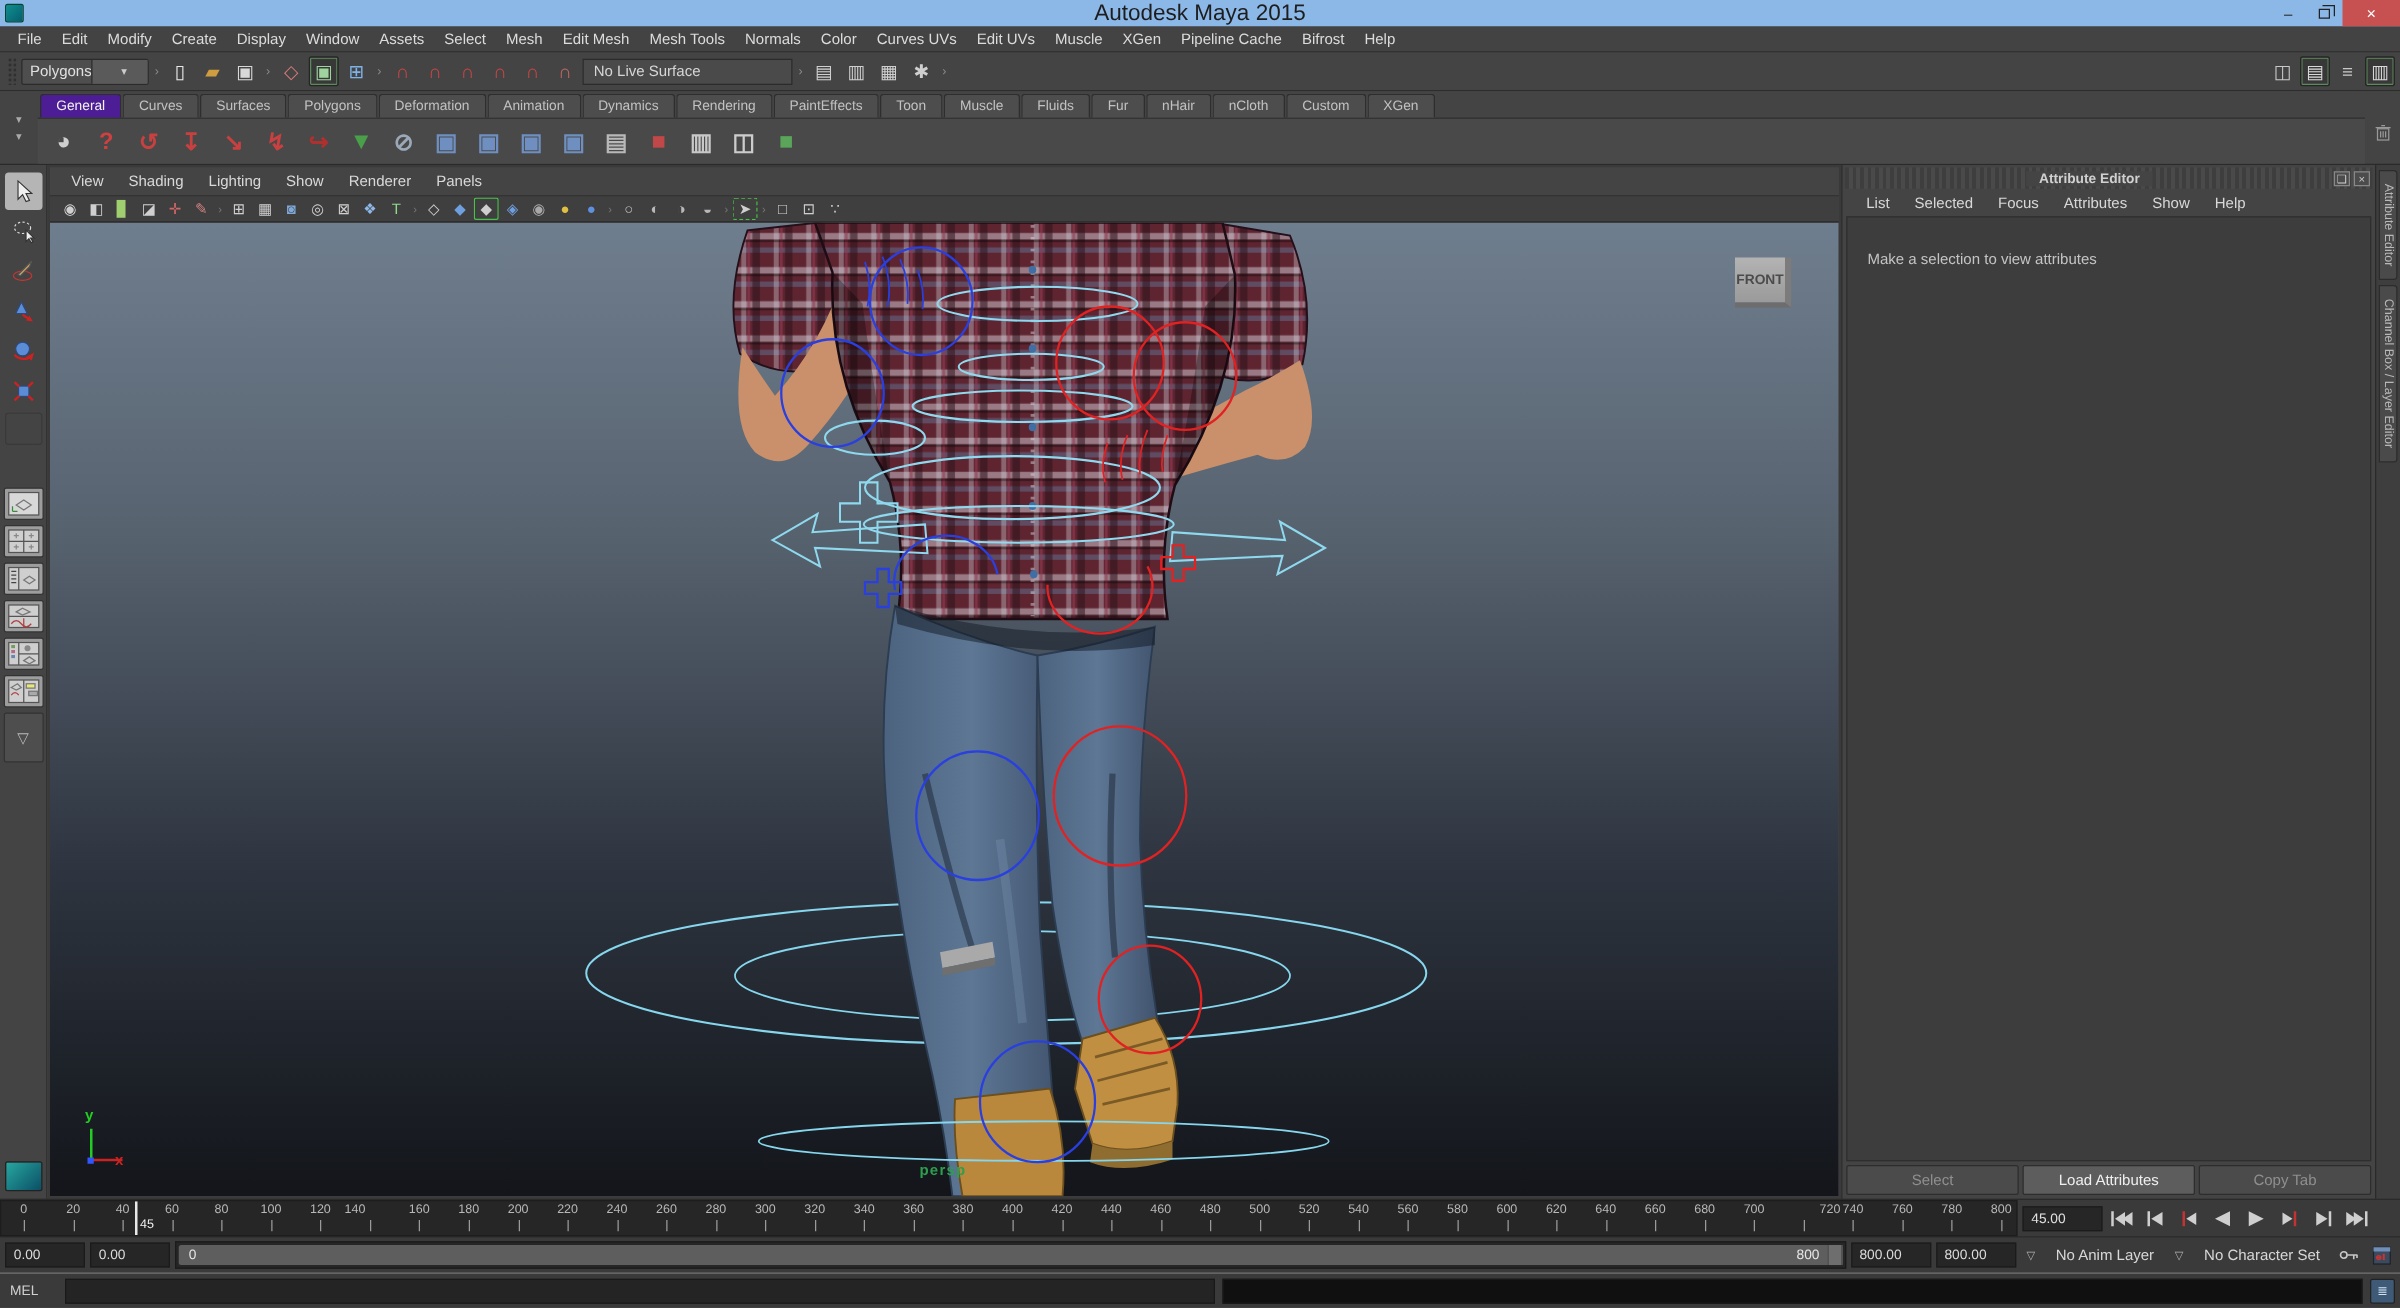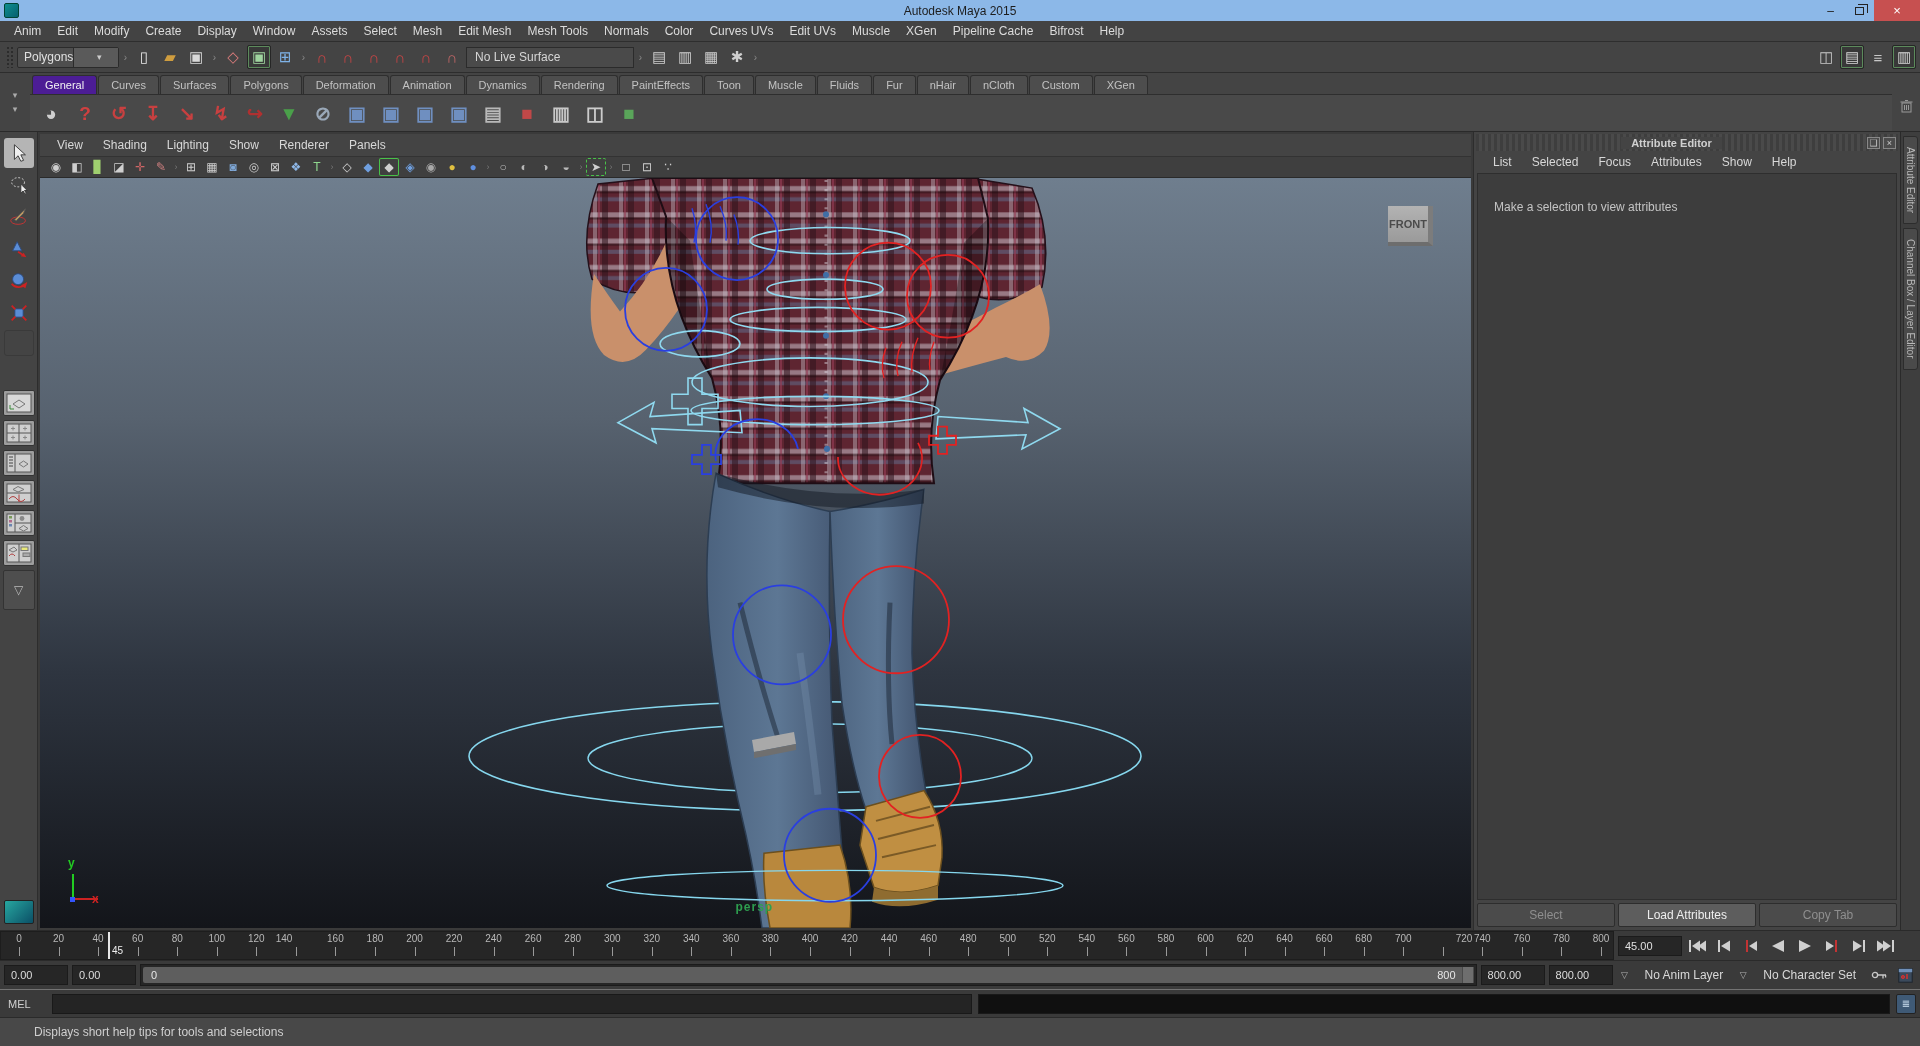--- a/index.html
+++ b/index.html
@@ -2,21 +2,21 @@
 <html><head>
 <meta charset="utf-8">
 <style>
   * { margin:0; padding:0; box-sizing:border-box; font-family:"Liberation Sans", sans-serif; }
   html,body { width:1920px; height:1046px; overflow:hidden; background:#444; user-select:none; }
   #app { width:1920px; height:1046px; display:flex; flex-direction:column; font-size:12px; color:#ccc; }
 
   
   .titlebar { height:21px; background:#8cb8e8; display:flex; align-items:center; position:relative; flex:0 0 auto; }
   .maya-badge { width:15px; height:15px; margin-left:4px; background:linear-gradient(135deg,#0e8f8f,#055f6f); border:1px solid #043; border-radius:2px; }
-  .titlebar .title { position:absolute; left:0; right:0; text-align:center; color:#1d1d1d; font-size:12px; }
+  .titlebar .title { position:absolute; left:0; right:0; text-align:center; color:#1d1d1d; font-size:18px; }
   .win-btns { margin-left:auto; display:flex; height:100%; align-items:stretch; z-index:2; }
   .win-btn { width:29px; display:flex; align-items:center; justify-content:center; color:#222; font-size:12px; }
   .win-btn.close { width:46px; background:#c75050; color:#fff; font-size:13px; }
   .restore-glyph { width:9px; height:8px; border:1px solid #222; position:relative; background:transparent; }
   .restore-glyph:before { content:""; position:absolute; left:2px; top:-4px; width:9px; height:8px; border:1px solid #222; border-bottom:none; border-left:none; }
 
   
   .menubar { height:21px; background:#434343; border-bottom:1px solid #2e2e2e; display:flex; align-items:center; padding-left:6px; flex:0 0 auto; }
   .menu-item { padding:2px 8px; color:#dcdcdc; font-size:12px; }
 
@@ -134,21 +134,21 @@
     <div class="win-btns">
       <div class="win-btn">–</div>
       <div class="win-btn">
           <span class="restore-glyph"></span>
         </div>
       <div class="win-btn close">×</div>
     </div>
   </div>
 
   <div class="menubar" id="menubar">
-      <div class="menu-item">Anim</div>
+      <div class="menu-item">File</div>
       <div class="menu-item">Edit</div>
       <div class="menu-item">Modify</div>
       <div class="menu-item">Create</div>
       <div class="menu-item">Display</div>
       <div class="menu-item">Window</div>
       <div class="menu-item">Assets</div>
       <div class="menu-item">Select</div>
       <div class="menu-item">Mesh</div>
       <div class="menu-item">Edit Mesh</div>
       <div class="menu-item">Mesh Tools</div>
@@ -717,16 +717,13 @@
     </span>
   </div>
 
   <div class="cmdline">
     <span class="mel-label">MEL</span>
     <input class="mel-input" style="">
     <div class="mel-output"></div>
     <span class="script-icon">≣</span>
   </div>
 
-  <div class="helpline">
-    <span>Displays short help tips for tools and selections</span>
-  </div>
 </div>
 
 </body></html>

